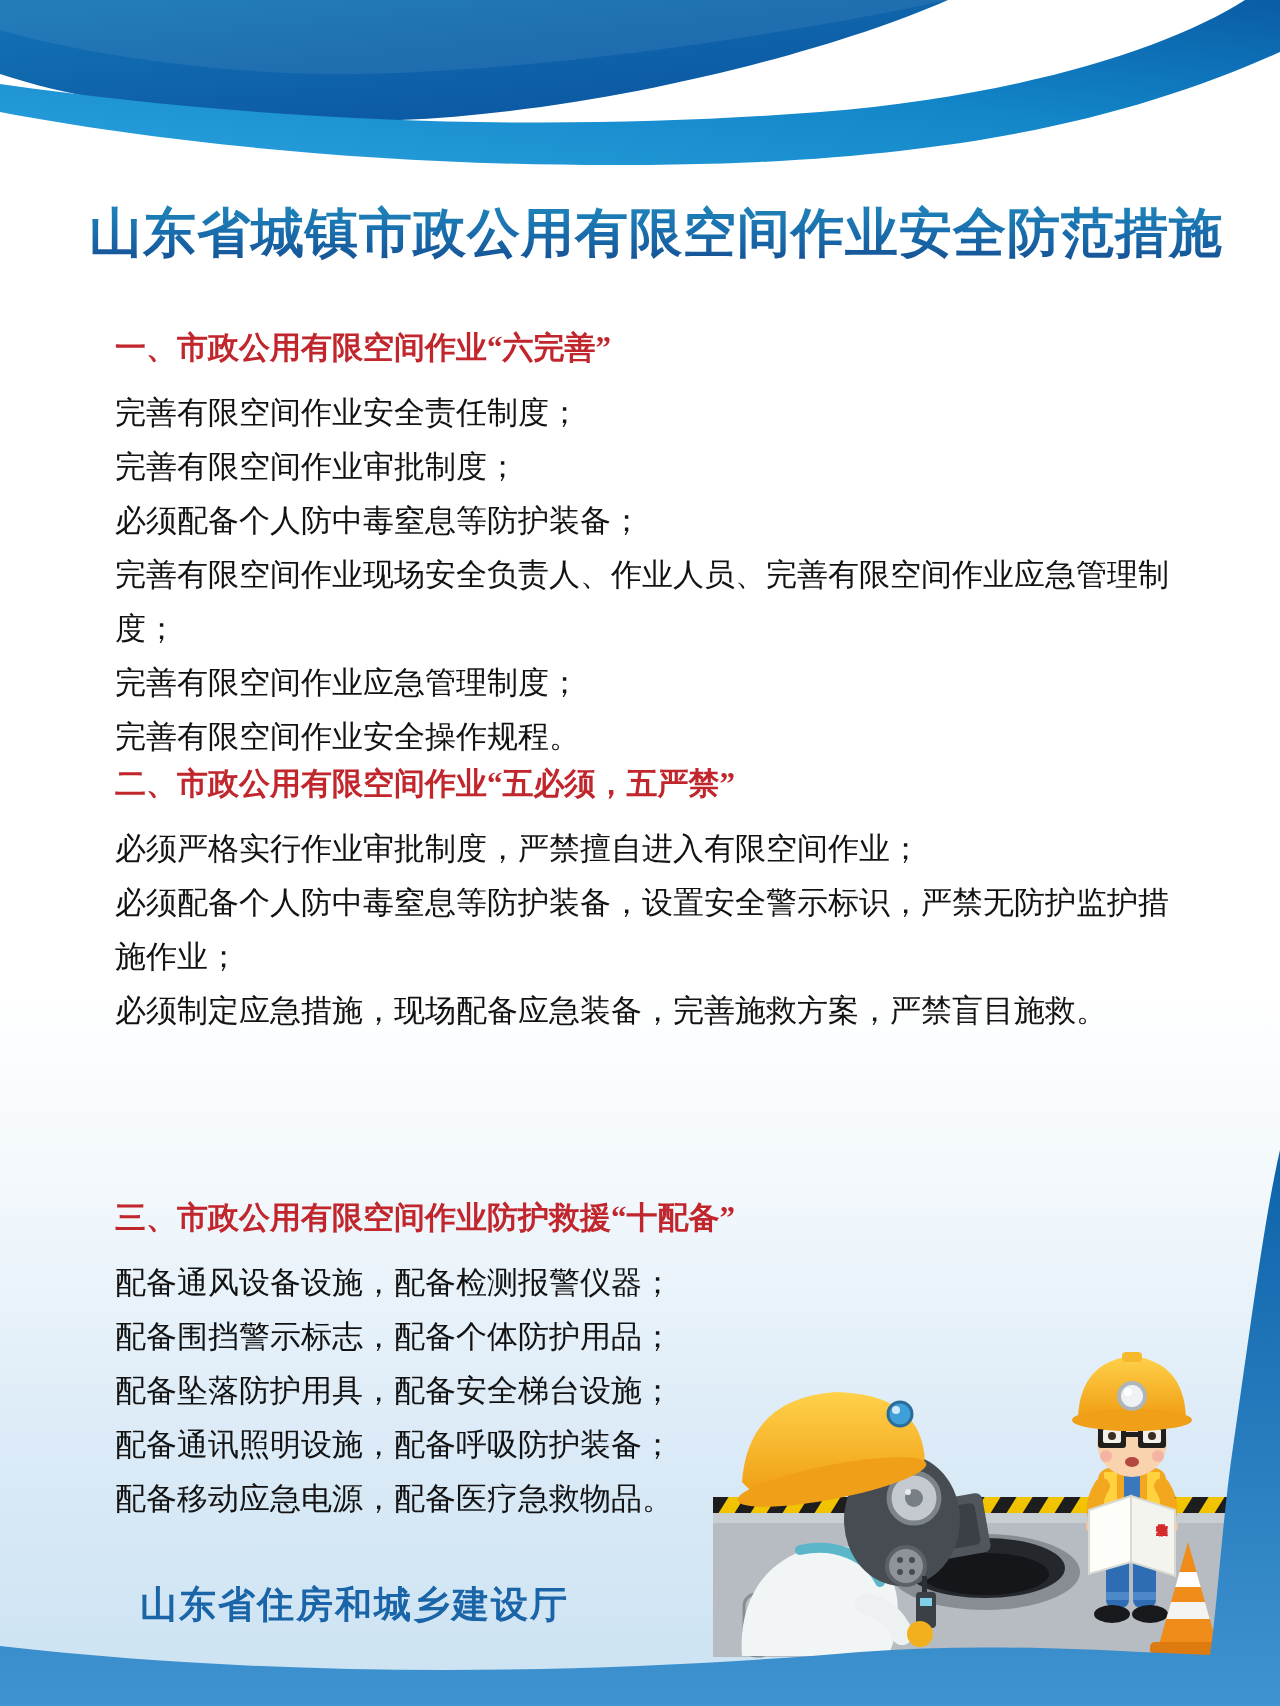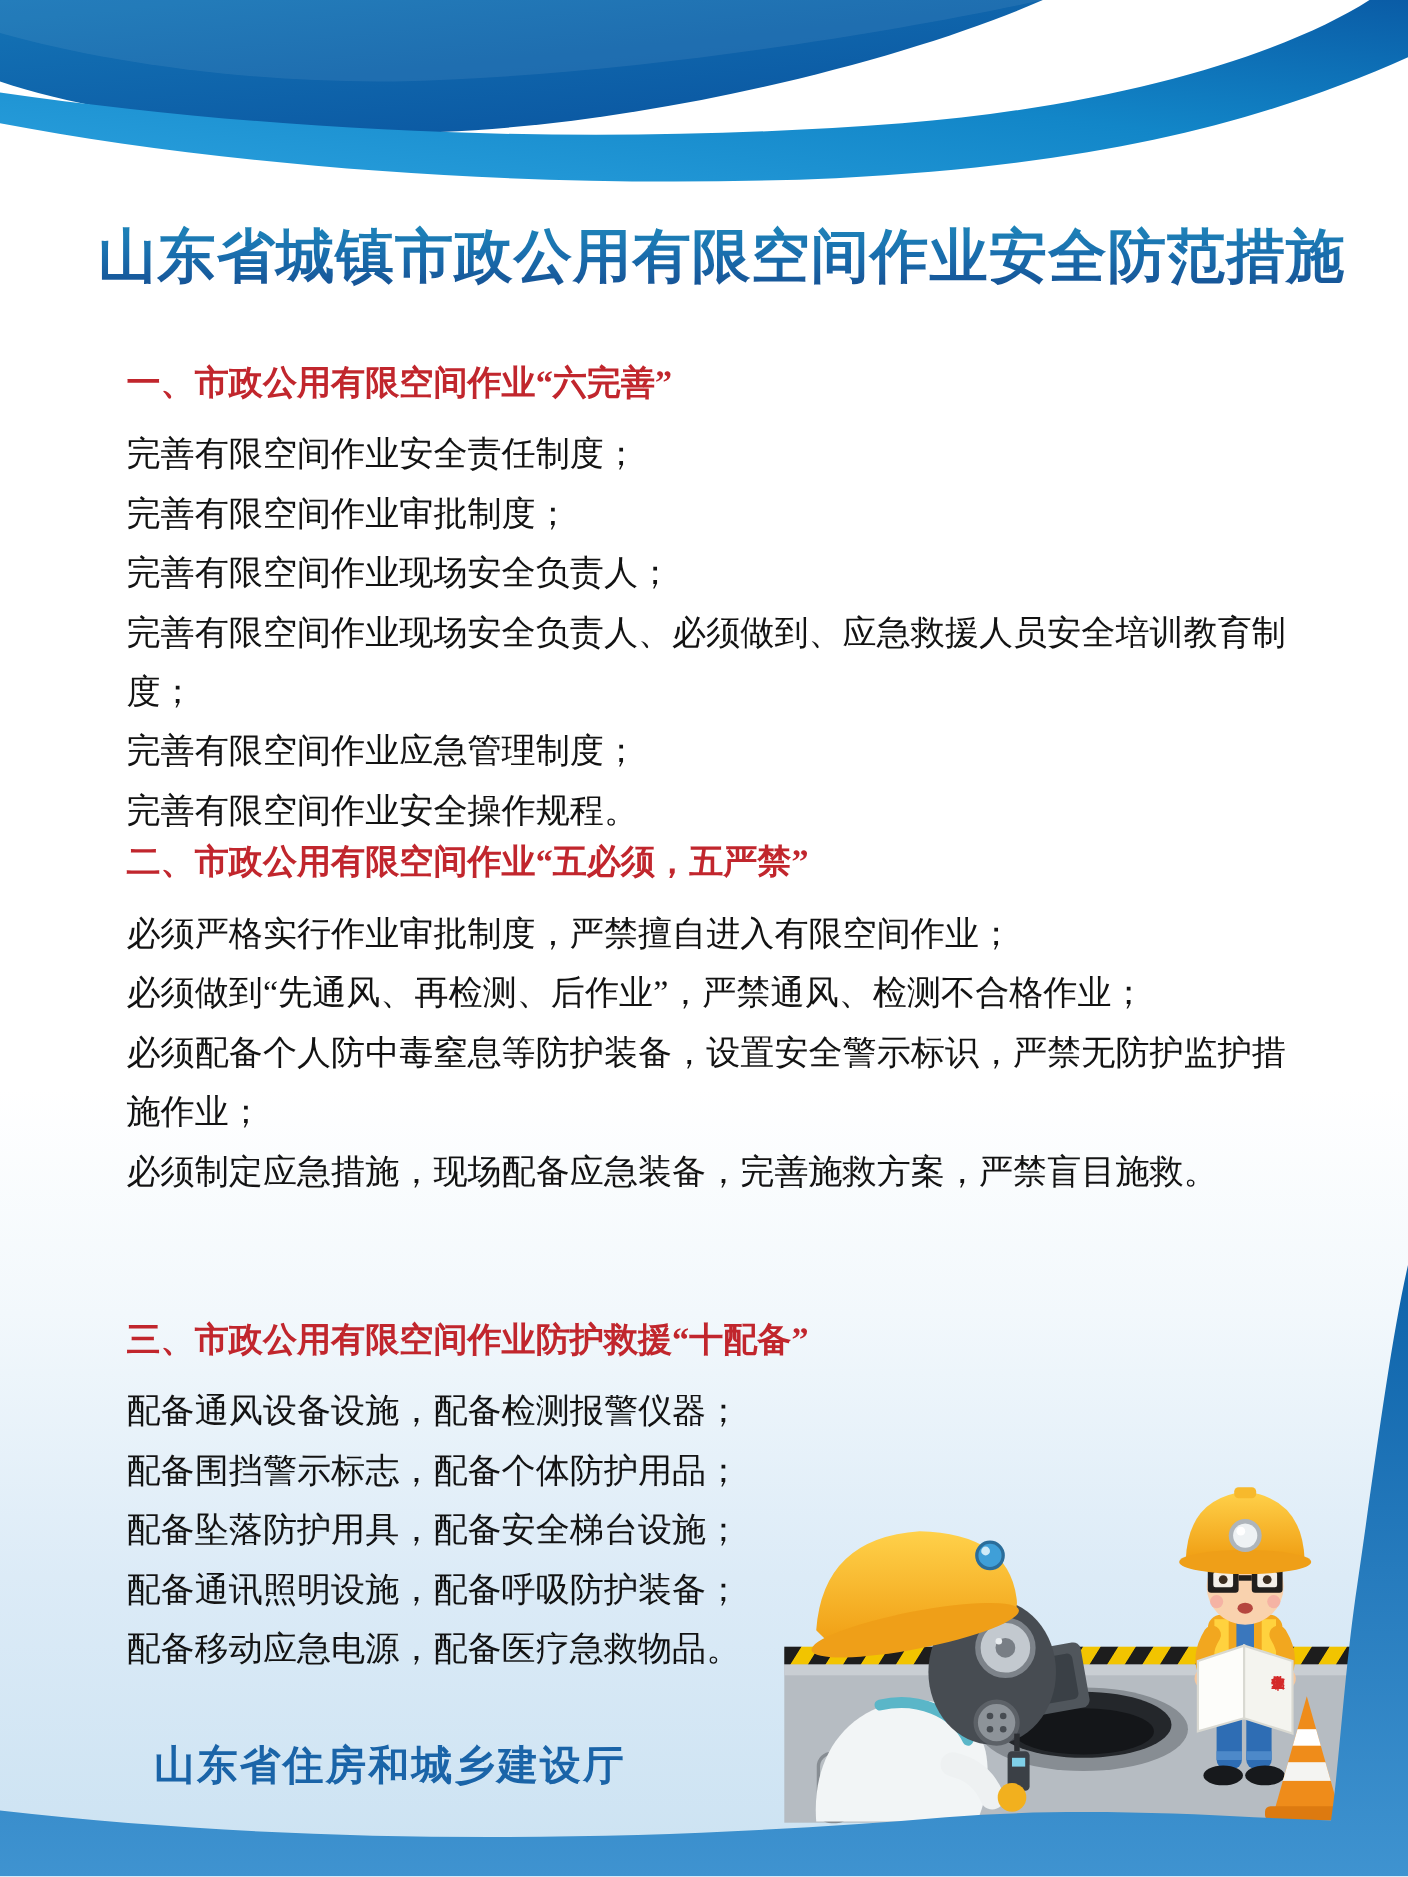--- a/index.html
+++ b/index.html
@@ -189,30 +189,29 @@
 
   <div class="content">
     <h1 class="poster-title">山东省城镇市政公用有限空间作业安全防范措施</h1>
 
     <div class="sections">
 
       <div class="section sec1">
         <h2>一、市政公用有限空间作业“六完善”</h2>
         <p>完善有限空间作业安全责任制度；</p>
         <p>完善有限空间作业审批制度；</p>
-        <p>完善有限空间作业现场安全负责人；</p>
-        <p>完善有限空间作业现场安全负责人、必须做到、应急救援人员安全培训教育制度；</p>
+        <p>必须配备个人防中毒窒息等防护装备；</p>
+        <p>完善有限空间作业现场安全负责人、作业人员、完善有限空间作业应急管理制度；</p>
         <p>完善有限空间作业应急管理制度；</p>
         <p>完善有限空间作业安全操作规程。</p>
       </div>
 
       <div class="section sec2">
         <h2>二、市政公用有限空间作业“五必须，五严禁”</h2>
         <p>必须严格实行作业审批制度，严禁擅自进入有限空间作业；</p>
-        <p>必须做到“先通风、再检测、后作业”，严禁通风、检测不合格作业；</p>
         <p>必须配备个人防中毒窒息等防护装备，设置安全警示标识，严禁无防护监护措施作业；</p>
         <p>必须制定应急措施，现场配备应急装备，完善施救方案，严禁盲目施救。</p>
       </div>
 
       <div class="section sec3">
         <h2>三、市政公用有限空间作业防护救援“十配备”</h2>
         <p>配备通风设备设施，配备检测报警仪器；</p>
         <p>配备围挡警示标志，配备个体防护用品；</p>
         <p>配备坠落防护用具，配备安全梯台设施；</p>
         <p>配备通讯照明设施，配备呼吸防护装备；</p>

